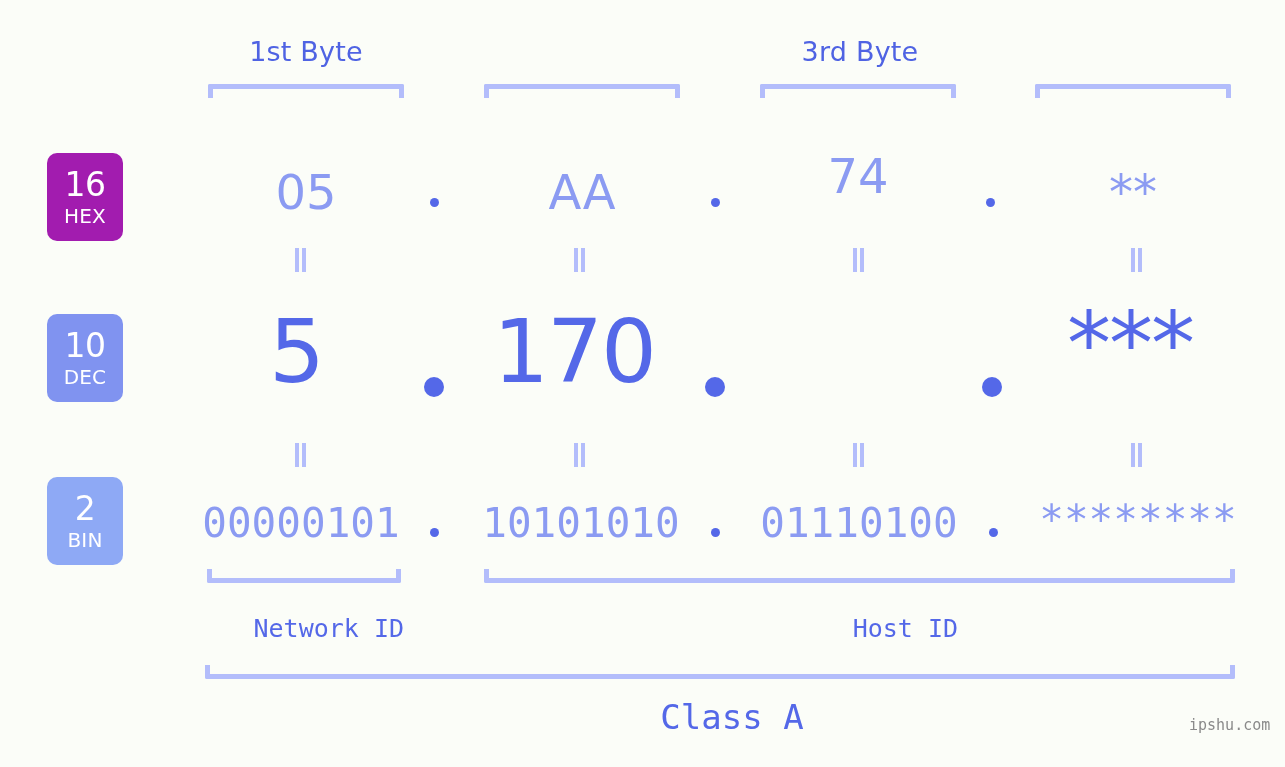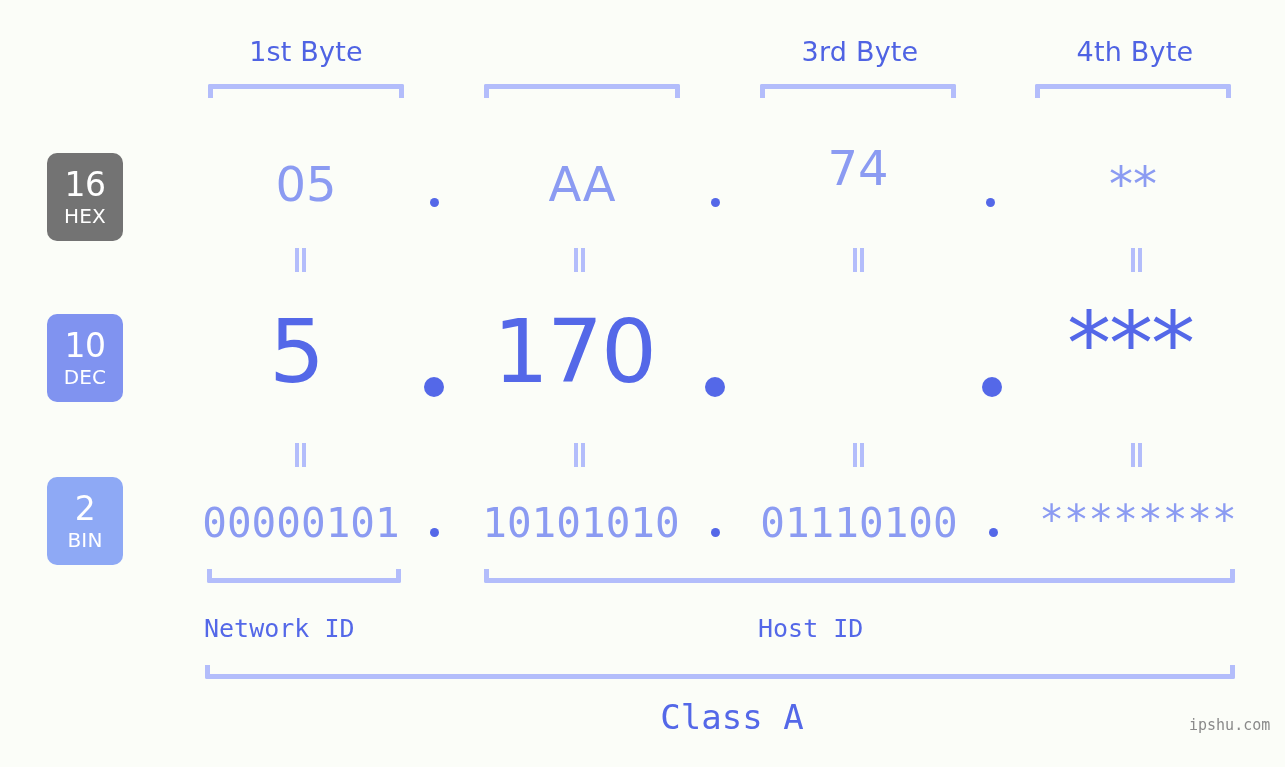--- a/index.html
+++ b/index.html
@@ -86,20 +86,21 @@
     position: absolute;
     text-align: center;
     white-space: nowrap;
     font-family: "DejaVu Sans", sans-serif;
     line-height: 1;
   }
   .hex-val {
     color: #8b9bf2;
     font-size: 48px;
     font-weight: 400;
+    margin-top: 8px;
   }
   .dec-val {
     color: #5468e8;
     font-size: 88px;
     font-weight: 400;
     letter-spacing: -2px;
   }
   .bin-val {
     color: #8b9bf2;
     font-family: "DejaVu Sans Mono", monospace;
@@ -134,21 +135,21 @@
   }
   .eq i:nth-child(1) { left: 2px; }
   .eq i:nth-child(2) { left: 9px; }
 
   
   .id-label {
     position: absolute;
     color: #5468e8;
     font-family: "DejaVu Sans Mono", monospace;
     font-size: 25px;
-    text-align: left;
+    text-align: right;
     white-space: nowrap;
   }
   .class-label {
     position: absolute;
     color: #5468e8;
     font-family: "DejaVu Sans Mono", monospace;
     font-size: 34px;
     text-align: center;
     white-space: nowrap;
   }
@@ -162,28 +163,27 @@
     white-space: nowrap;
   }
 </style>
 </head>
 <body>
 
 <div id="stage">
 
   <div class="byte-label" style="left:206px; top:36px; width:200px;">1st Byte</div>
   <div class="byte-label" style="left:760px; top:36px; width:200px;">3rd Byte</div>
-  <div class="byte-label" style="left:1035px; top:36px; width:200px;">4th Byte</div>
 
   <div class="bracket" style="left:208px; top:84px; width:196px;"></div>
   <div class="bracket" style="left:484px; top:84px; width:196px;"></div>
   <div class="bracket" style="left:760px; top:84px; width:196px;"></div>
   <div class="bracket" style="left:1035px; top:84px; width:196px;"></div>
 
-  <div class="base-badge" style="left:47px; top:153px; background:#737373;">
+  <div class="base-badge" style="left:47px; top:153px; background:#a21caf;">
     <span class="num">16</span>
     <span class="nm">HEX</span>
   </div>
   <div class="base-badge" style="left:47px; top:314px; background:#8093f0;">
     <span class="num">10</span>
     <span class="nm">DEC</span>
   </div>
   <div class="base-badge" style="left:47px; top:477px; background:#8ea9f5;">
     <span class="num">2</span>
     <span class="nm">BIN</span>

